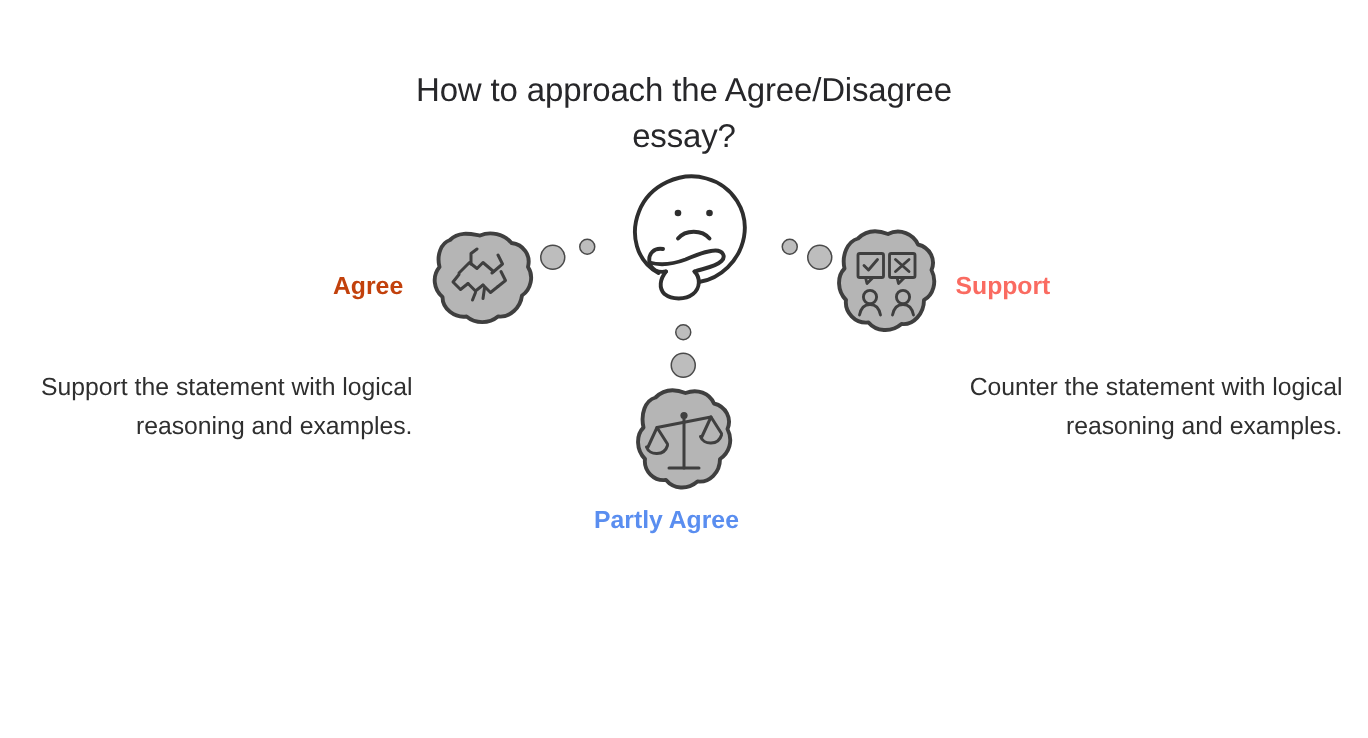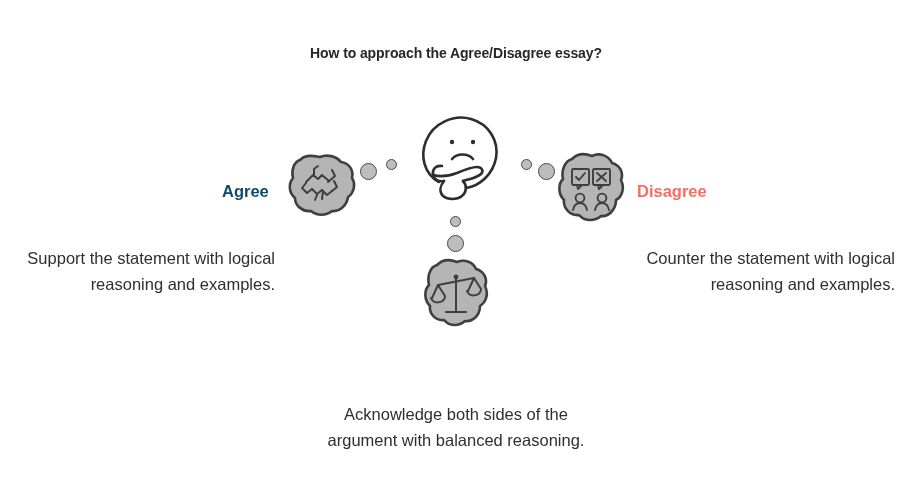--- a/index.html
+++ b/index.html
@@ -22,22 +22,22 @@
     height: 492px;
   }
 
   
   .title {
     position: absolute;
     left: 256px;
     top: 44px;
     width: 400px;
     text-align: center;
-    font-size: 14px;
-    font-weight: bold;
+    font-size: 22px;
+    font-weight: normal;
     line-height: 1.42;
     color: #27272a;
     letter-spacing: -0.1px;
   }
 
   
   .think-face {
     position: absolute;
     left: 414px;
     top: 108px;
@@ -70,21 +70,21 @@
   .dot-c-small { left: 450px; top: 216px; width: 11px; height: 11px; }
   .dot-c-big   { left: 447px; top: 235px; width: 17px; height: 17px; }
 
   
   .label {
     position: absolute;
     font-size: 16.5px;
     font-weight: bold;
     white-space: nowrap;
   }
-  .label-agree    { left: 222px; top: 182px; color: #0c4a6e; }
+  .label-agree    { left: 222px; top: 182px; color: #c2410c; }
   .label-disagree { left: 637px; top: 182px; color: #fa6b61; }
   .label-partly   { left: 396px; top: 338px; color: #5a8ef0; }
 
   
   .desc {
     position: absolute;
     font-size: 16.5px;
     line-height: 1.55;
     color: #2f2f2f;
     margin-top: 32px;
@@ -181,19 +181,19 @@
         <path d="M18 29 L54 22"></path>
         <path d="M18 29 L12 42 M18 29 L25 40"></path>
         <path d="M11 42 C13 48 23 48 25 41"></path>
         <path d="M54 22 L48 35 M54 22 L61 33"></path>
         <path d="M47 35 C49 41 59 41 61 34"></path>
       </g>
     </svg>
   </div>
 
   <div class="label label-agree">Agree</div>
-  <div class="label label-disagree">Disagree</div>
+  <div class="label label-disagree">Support</div>
+  <div class="label label-partly">Partly Agree</div>
 
   <div class="desc desc-agree">Support the statement with logical reasoning and examples.</div>
   <div class="desc desc-disagree">Counter the statement with logical reasoning and examples.</div>
-  <div class="desc desc-partly">Acknowledge both sides of the argument with balanced reasoning.</div>
 
 </div>
 
 </body></html>

